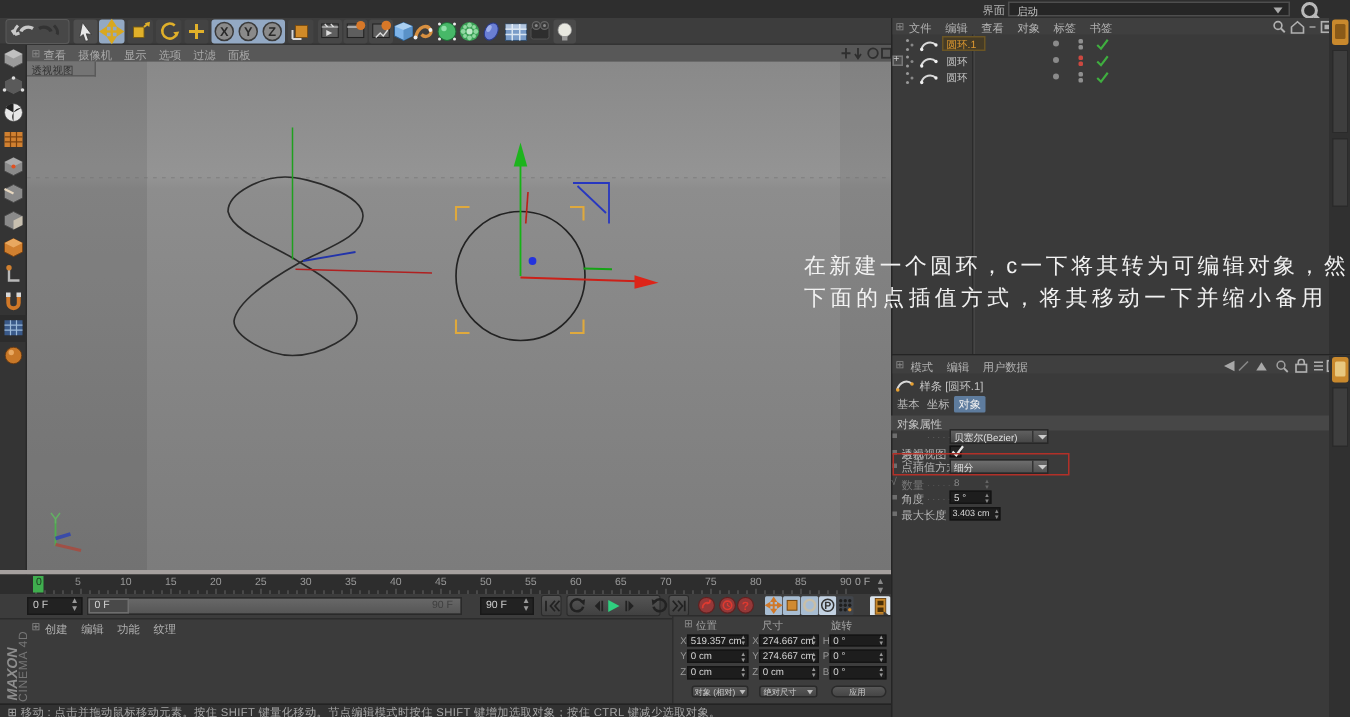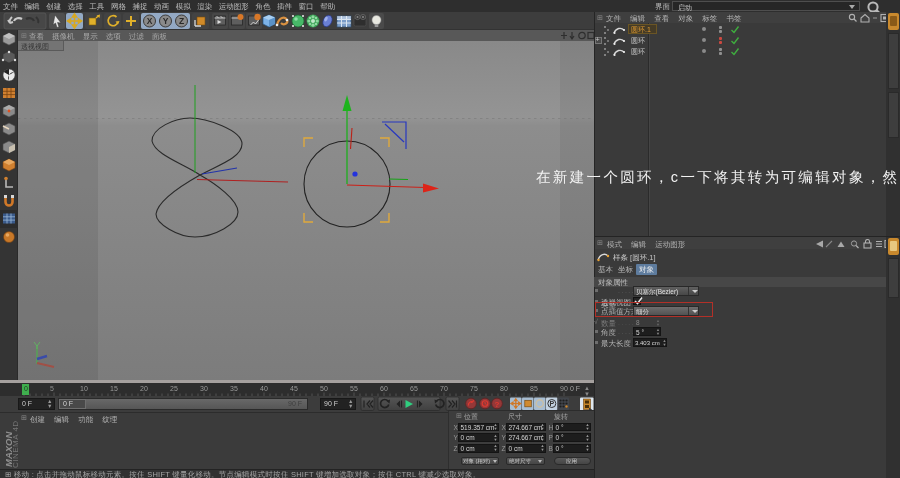--- a/index.html
+++ b/index.html
@@ -7,21 +7,20 @@
     font-family:"Liberation Sans", sans-serif; }
   #app { position:relative; width:900px; height:478px; }
   .abs { position:absolute; }
   .t { position:absolute; white-space:nowrap; }
 </style>
 </head>
 <body>
 <div id="app">
 
   <div class="abs" style="left:0;top:0;width:900px;height:12px;background:#2e2e2e;"></div>
-  <div class="t" style="left:3px;top:2px;font-size:7.5px;color:#bdbdbd;word-spacing:4.5px;">文件 编辑 创建 选择 工具 网格 捕捉 动画 模拟 渲染 运动图形 角色 插件 窗口 帮助</div>
   <div class="t" style="left:655px;top:2px;font-size:7.5px;color:#b5b5b5;">界面</div>
   <div class="abs" style="left:672px;top:1px;width:188px;height:10px;background:#262626;border:1px solid #4e4e4e;"></div>
   <div class="t" style="left:678px;top:2.5px;font-size:7px;color:#c8c8c8;">启动</div>
   <div class="abs" style="left:849px;top:4.5px;width:0;height:0;border-left:3px solid transparent;border-right:3px solid transparent;border-top:4px solid #aaa;"></div>
   <svg class="abs" style="left:864px;top:0px;" width="22" height="17" viewBox="0 0 22 17">
     <circle cx="9" cy="7" r="4.6" fill="none" stroke="#b9b9b9" stroke-width="2"></circle>
     <line x1="12.5" y1="10.5" x2="17.5" y2="15.5" stroke="#b9b9b9" stroke-width="2.6"></line>
   </svg>
 
   <div class="abs" style="left:0;top:12px;width:594px;height:18px;background:#3d3d3d;border-bottom:1px solid #333;"></div>
@@ -602,21 +601,21 @@
   <div class="abs" style="left:719px;top:48px;width:2.5px;height:2.5px;background:#909090;border-radius:1px;"></div>
   <div class="abs" style="left:719px;top:52px;width:2.5px;height:2.5px;background:#909090;border-radius:1px;"></div>
   <svg class="abs" style="left:730px;top:47px;" width="10" height="9" viewBox="0 0 10 9">
       <path d="M1.5 5 L4 7.5 L8.5 1.5" stroke="#3fae3f" stroke-width="1.4" fill="none"></path>
     </svg>
 
   <div class="abs" style="left:594px;top:236px;width:306px;height:1px;background:#242424;"></div>
 
   <div class="abs" style="left:595px;top:237px;width:305px;height:12px;background:#3f3f3f;"></div>
   <div class="t" style="left:597px;top:239px;font-size:7px;color:#8a8a8a;">⊞</div>
-  <div class="t" style="left:607px;top:239.5px;font-size:7.5px;color:#b2b2b2;word-spacing:7px;">模式 编辑 运动图形</div>
+  <div class="t" style="left:607px;top:239.5px;font-size:7.5px;color:#b2b2b2;word-spacing:7px;">模式 编辑 用户数据</div>
   <svg class="abs" style="left:814px;top:238.5px;" width="78" height="11" viewBox="0 0 78 11">
     <polygon points="2,5 9,1.5 9,8.5" fill="#a8a8a8"></polygon>
     <line x1="12" y1="8" x2="18" y2="2" stroke="#888" stroke-width="1.1"></line>
     <polygon points="27,2.5 23.5,8 30.5,8" fill="#a8a8a8"></polygon>
     <circle cx="40" cy="4.5" r="2.6" fill="none" stroke="#9f9f9f" stroke-width="1"></circle>
     <line x1="42" y1="6.5" x2="44.5" y2="9" stroke="#b0b0b0" stroke-width="1.2"></line>
     <rect x="50" y="4" width="7" height="5" fill="none" stroke="#b0b0b0" stroke-width="1.1"></rect>
     <path d="M51.5 4 V2.5 a2 2 0 0 1 4 0 V4" fill="none" stroke="#b0b0b0" stroke-width="1.1"></path>
     <path d="M62 2.5 h6 M62 5 h6 M62 7.5 h6" stroke="#b0b0b0" stroke-width="1.1"></path>
     <rect x="71" y="1.5" width="7" height="7" fill="none" stroke="#b0b0b0" stroke-width="1.1"></rect>
@@ -674,14 +673,15 @@
   <div class="abs" style="left:633px;top:327px;width:28px;height:9px;background:#1d1d1d;border:1px solid #141414;"></div>
     <div class="t" style="left:636px;top:328.5px;font-size:6.5px;color:#d8d8d8;">5 °</div>
     <div class="t" style="left:656px;top:327.5px;font-size:4px;color:#888;line-height:4px;">▲<br>▼</div>
   <div class="abs" style="left:595px;top:341px;width:3px;height:3px;background:#6e6e6e;"></div>
   <div class="t" style="left:601px;top:339px;font-size:7.5px;color:#b5b5b5;">最大长度</div>
   <div class="abs" style="left:633px;top:338px;width:34px;height:9px;background:#1d1d1d;border:1px solid #141414;"></div>
     <div class="t" style="left:635px;top:339.5px;font-size:6px;color:#d8d8d8;">3.403 cm</div>
     <div class="t" style="left:662.5px;top:338.5px;font-size:4px;color:#888;line-height:4px;">▲<br>▼</div>
 
   <div class="t" style="left:536px;top:168px;font-size:14.5px;color:#f2f2f2;letter-spacing:2.35px;">在新建一个圆环，c一下将其转为可编辑对象，然后改一下</div>
+  <div class="t" style="left:536px;top:189px;font-size:14.5px;color:#f2f2f2;letter-spacing:2.95px;">下面的点插值方式，将其移动一下并缩小备用</div>
 
 </div>
 
 </body></html>

